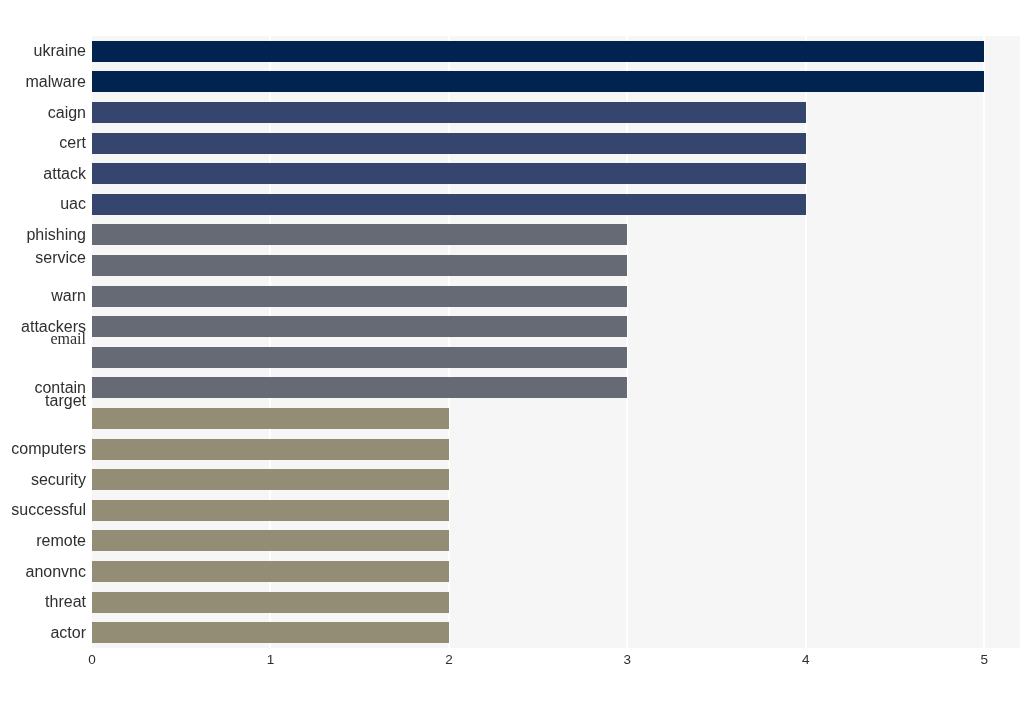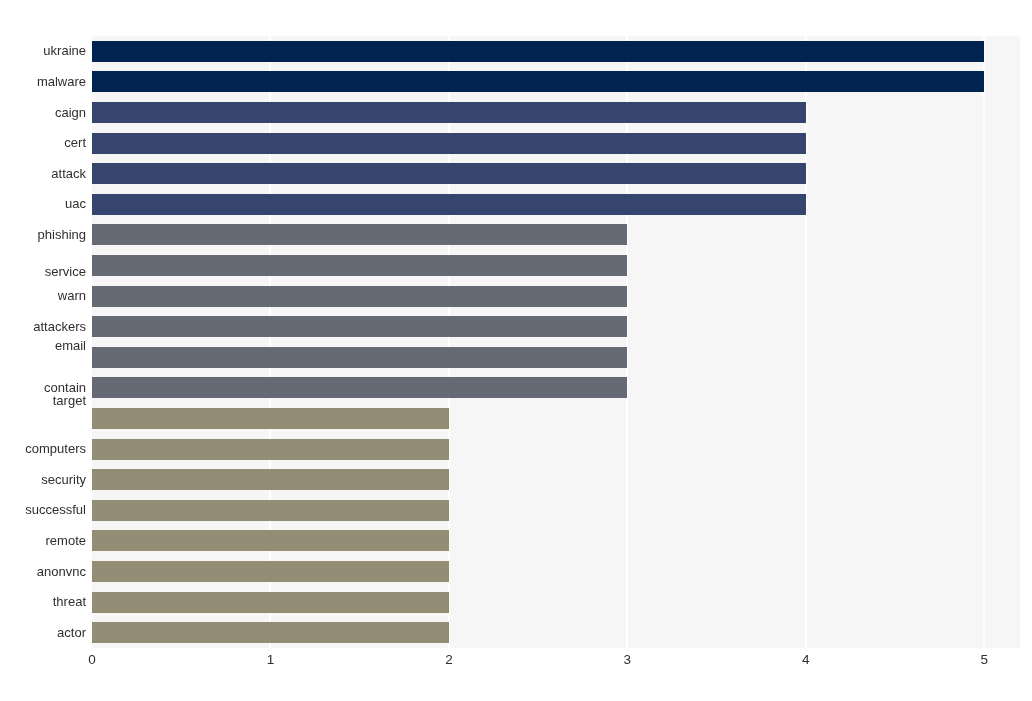--- a/index.html
+++ b/index.html
@@ -67,21 +67,21 @@
     top: 0;
     height: 21px;
   }
 
   
   .ytick-label {
     position: absolute;
     right: 0;
     width: 86px;
     text-align: right;
-    font-size: 13px;
+    font-size: 16px;
     color: #2f2f2f;
     line-height: 14px;
     margin-left: 36px;
   }
   #y-axis {
     position: absolute;
     left: 0;
     top: 36px;
     width: 86px;
     height: 612px;
@@ -122,24 +122,24 @@
 
 
   <div id="y-axis">
       <div class="ytick-label" style="top: 8.3px;">ukraine</div>
       <div class="ytick-label" style="top: 38.9px;">malware</div>
       <div class="ytick-label" style="top: 69.5px;">caign</div>
       <div class="ytick-label" style="top: 100.1px;">cert</div>
       <div class="ytick-label" style="top: 130.7px; padding-left: 15px;">attack</div>
       <div class="ytick-label" style="top: 161.3px;">uac</div>
       <div class="ytick-label" style="top: 191.9px;">phishing</div>
-      <div class="ytick-label" style="top: 229px;">service</div>
+      <div class="ytick-label" style="top: 215px;">service</div>
       <div class="ytick-label" style="top: 253.1px;">warn</div>
       <div class="ytick-label" style="top: 283.7px;">attackers</div>
-      <div class="ytick-label" style="top: 303px;">email</div>
+      <div class="ytick-label" style="top: 296px; font-family: Liberation Serif, serif;">email</div>
       <div class="ytick-label" style="top: 344.9px;">contain</div>
       <div class="ytick-label" style="top: 358px;">target</div>
       <div class="ytick-label" style="top: 406.1px;">computers</div>
       <div class="ytick-label" style="top: 436.7px;">security</div>
       <div class="ytick-label" style="top: 467.3px;">successful</div>
       <div class="ytick-label" style="top: 497.9px;">remote</div>
       <div class="ytick-label" style="top: 528.5px;">anonvnc</div>
       <div class="ytick-label" style="top: 559.1px;">threat</div>
       <div class="ytick-label" style="top: 589.7px;">actor</div>
     </div>

